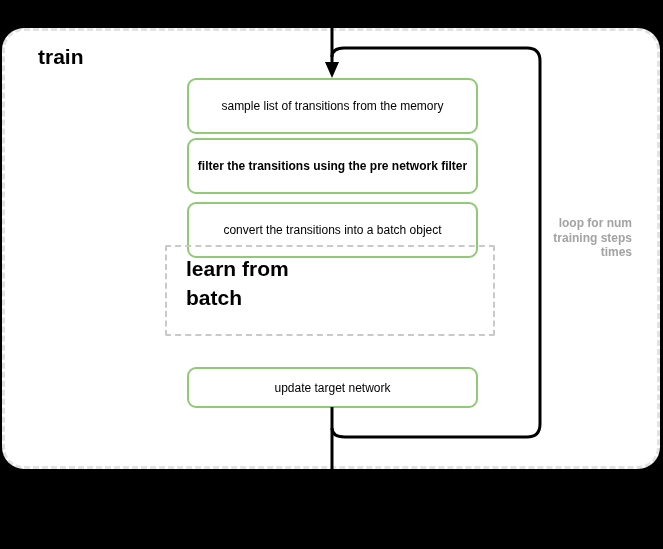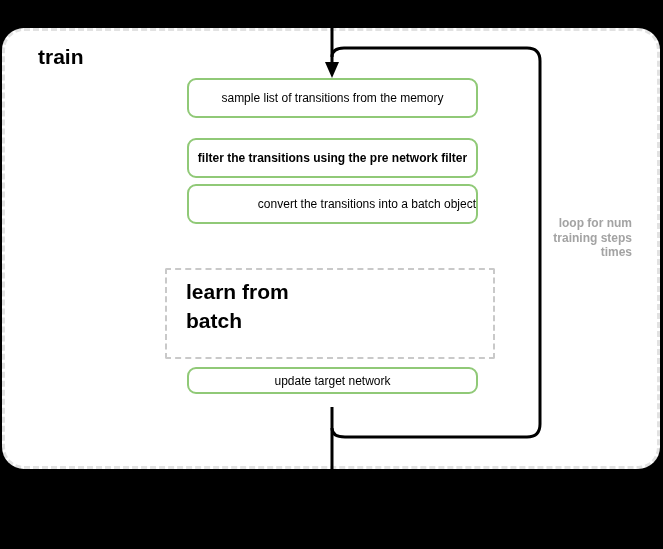--- a/index.html
+++ b/index.html
@@ -35,41 +35,41 @@
     font-size: 21px;
     font-weight: bold;
     color: #000000;
     z-index: 3;
     text-align: right;
   }
   .step-box {
     position: absolute;
     left: 187px;
     width: 291px;
-    height: 40px;
+    height: 56px;
     box-sizing: border-box;
     background: #ffffff;
     border: 2.5px solid #90c977;
     border-radius: 9px;
     display: flex;
     align-items: center;
     justify-content: center;
     font-size: 12px;
     color: #000000;
     text-align: center;
     z-index: 2;
   }
   .step-1 { top: 78px; }
   .step-2 { top: 138px; font-weight: bold; }
-  .step-3 { top: 184px; justify-content: flex-end; }
-  .step-final { top: 367px; height: 27px; }
+  .step-3 { top: 202px; }
+  .step-final { top: 367px; height: 41px; }
   .group-box {
     position: absolute;
     left: 165px;
-    top: 268px;
+    top: 245px;
     width: 330px;
     height: 91px;
     box-sizing: border-box;
     border: 2px dashed #c9c9c9;
     border-radius: 2px;
     background: transparent;
     z-index: 2;
   }
   .group-label {
     position: absolute;

